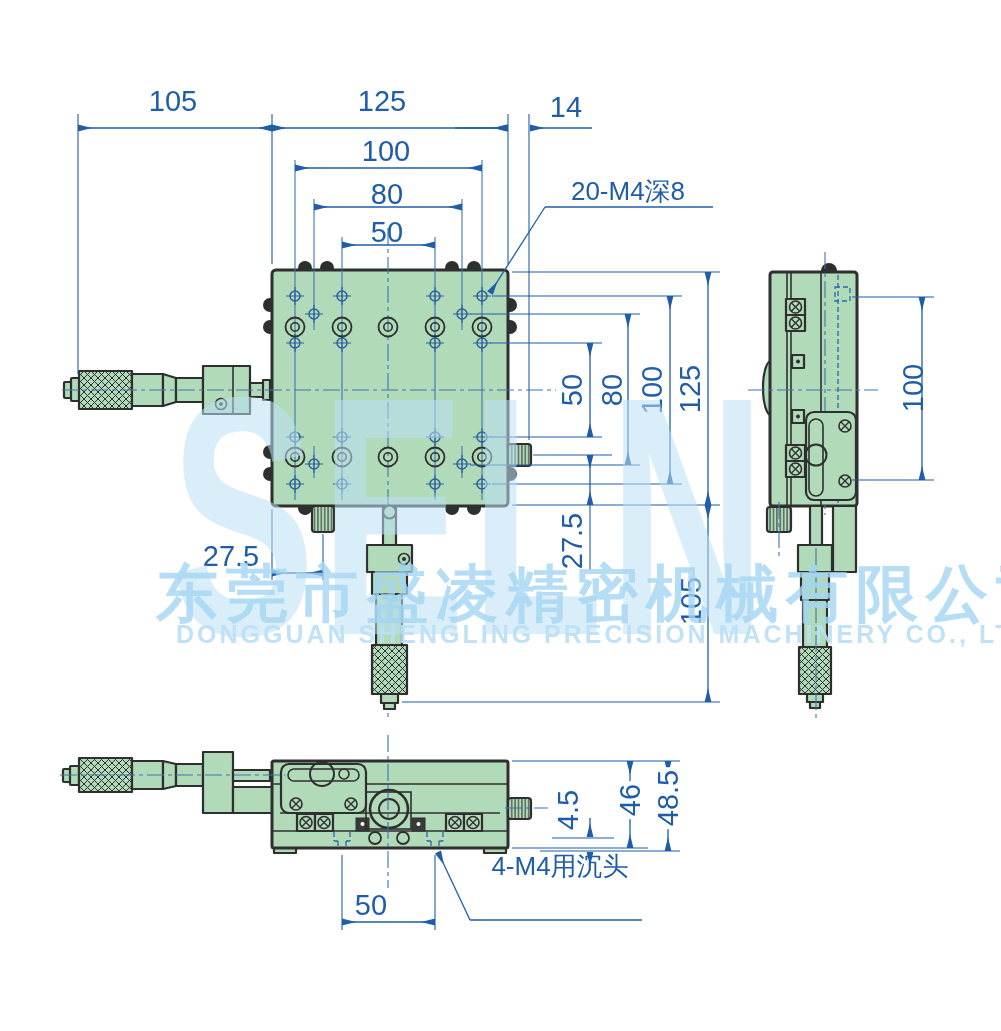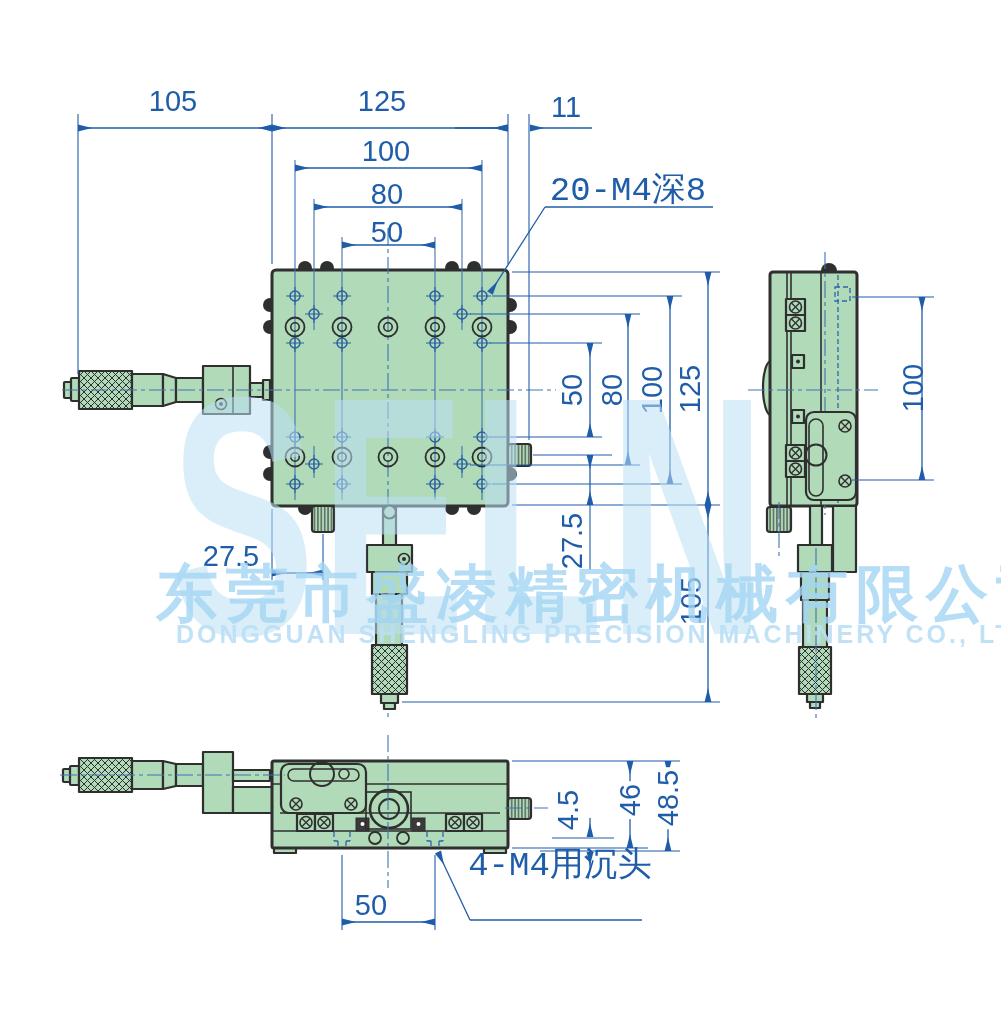--- a/index.html
+++ b/index.html
@@ -19,21 +19,21 @@
   .ds{marker-start:url(#ar);}
   .ext{stroke:#1f5da9;stroke-width:1.1;fill:none;}
   .cl{stroke:#3f74b5;stroke-width:1.1;fill:none;stroke-dasharray:17 4 4 4;}
   .hid{stroke:#2c67ae;stroke-width:1.3;fill:none;stroke-dasharray:5 3;}
   .hole{stroke:#2c5f9e;stroke-width:1.5;fill:none;}
 
   
   .dim-label{position:absolute;z-index:2;color:#1f5da9;font-size:29px;line-height:1;
              white-space:nowrap;transform:translate(-50%,-50%);}
   .rot{transform:translate(-50%,-50%) rotate(-90deg);}
-  .note{font-size:34px;font-family:Liberation Mono, monospace;}
+  .note{font-size:26px;}
   .bgw{background:#fff;padding:0 3px;}
 
   
   #watermark{position:absolute;left:0;top:16px;width:100%;height:100%;z-index:3;
              pointer-events:none;overflow:hidden;}
   .wm-brand{position:absolute;left:170px;top:330px;font-size:340px;font-weight:700;
             letter-spacing:8px;line-height:1;color:rgba(187,224,246,0.55);
             transform:scaleX(0.64);transform-origin:left top;}
   .wm-cn{position:absolute;left:156px;top:536px;font-size:62px;font-weight:700;
          letter-spacing:8px;color:rgba(163,213,242,0.8);white-space:nowrap;}
@@ -350,21 +350,21 @@
     <line class="ext" x1="435" y1="855" x2="435" y2="930"></line>
     <line class="d2" x1="342" y1="922" x2="435" y2="922"></line>
 
     <line class="de" x1="470" y1="920" x2="438" y2="852"></line>
     <line class="dim" x1="470" y1="920" x2="642" y2="920"></line>
   </g>
 </svg>
 
 <div class="dim-label" style="left:173px;top:101px">105</div>
 <div class="dim-label" style="left:382px;top:101px">125</div>
-<div class="dim-label" style="left:566px;top:107px">11</div>
+<div class="dim-label" style="left:566px;top:107px">14</div>
 <div class="dim-label" style="left:386px;top:151px">100</div>
 <div class="dim-label" style="left:387px;top:194px">80</div>
 <div class="dim-label" style="left:387px;top:232px">50</div>
 <div class="dim-label note" style="left:628px;top:191px">20-M4深8</div>
 <div class="dim-label rot" style="left:572px;top:390px">50</div>
 <div class="dim-label rot" style="left:612px;top:390px">80</div>
 <div class="dim-label rot" style="left:652px;top:390px">100</div>
 <div class="dim-label rot" style="left:690px;top:389px">125</div>
 <div class="dim-label rot" style="left:572px;top:541px">27.5</div>
 <div class="dim-label rot" style="left:691px;top:601px">105</div>

